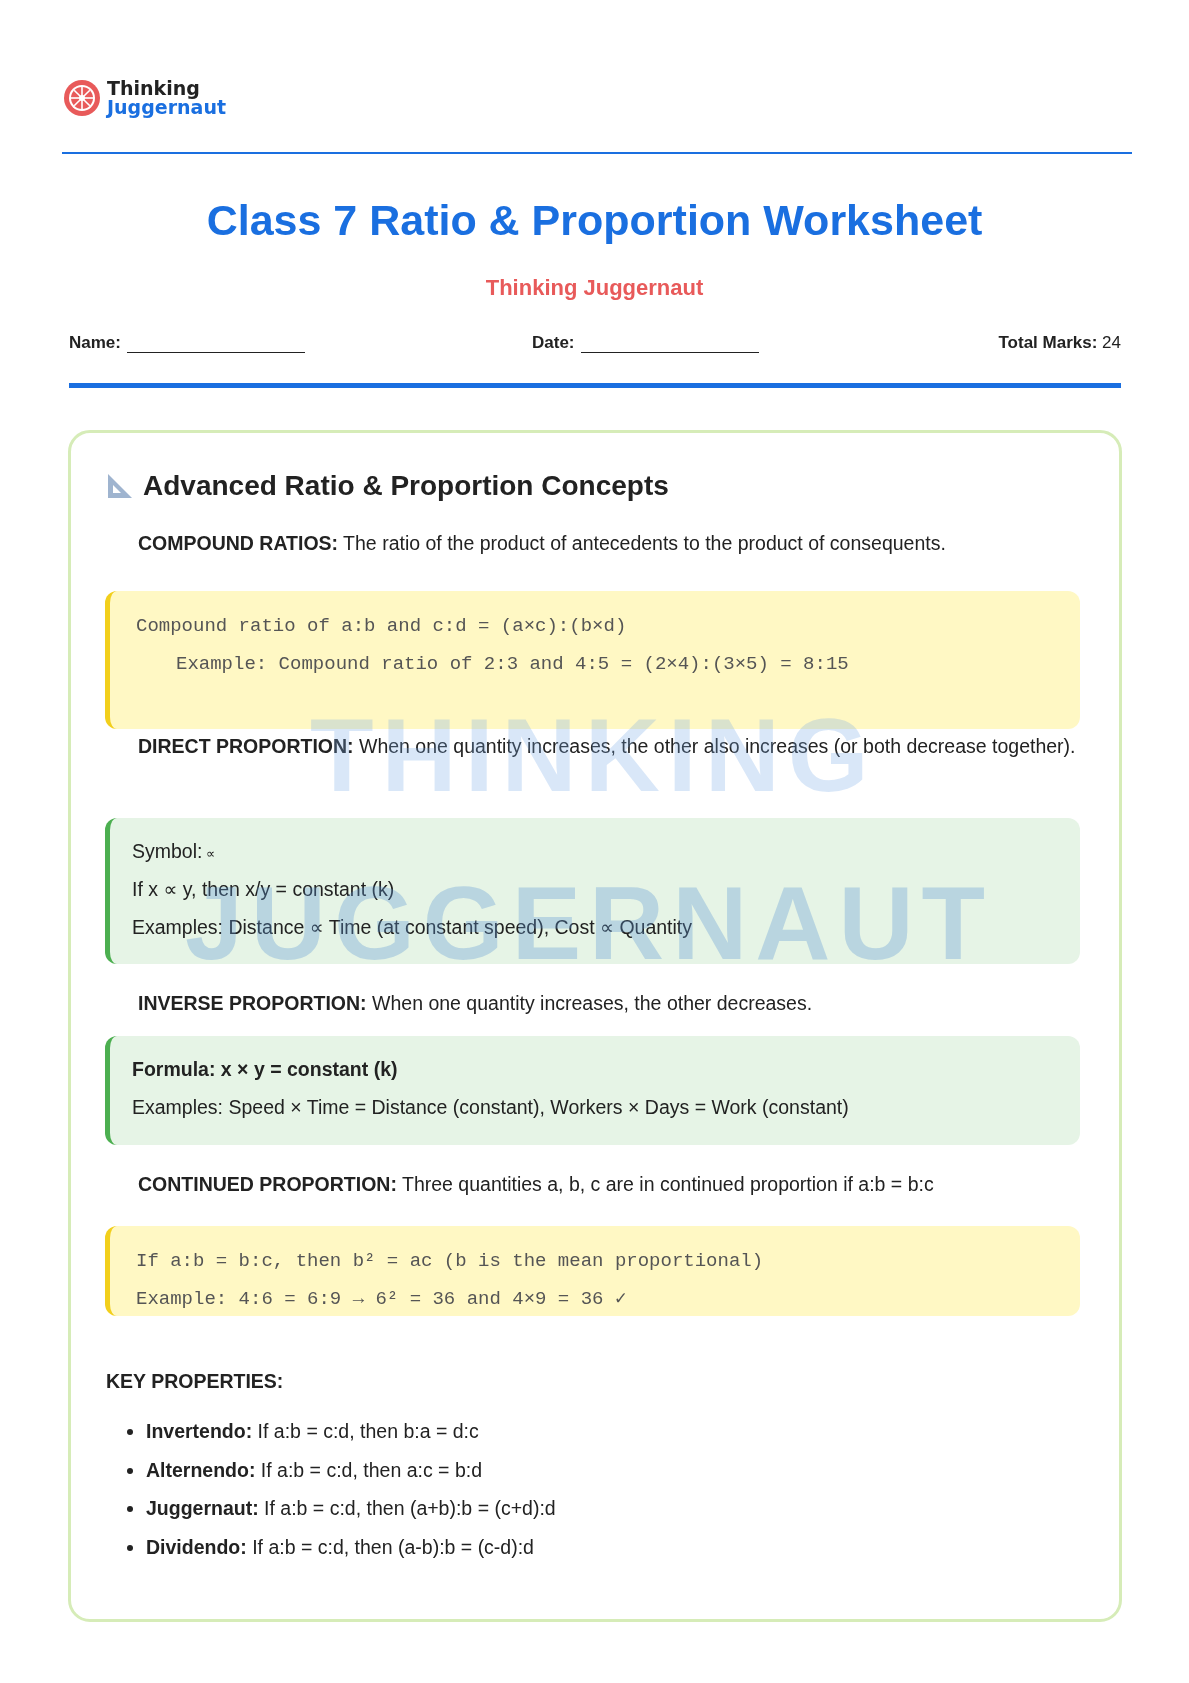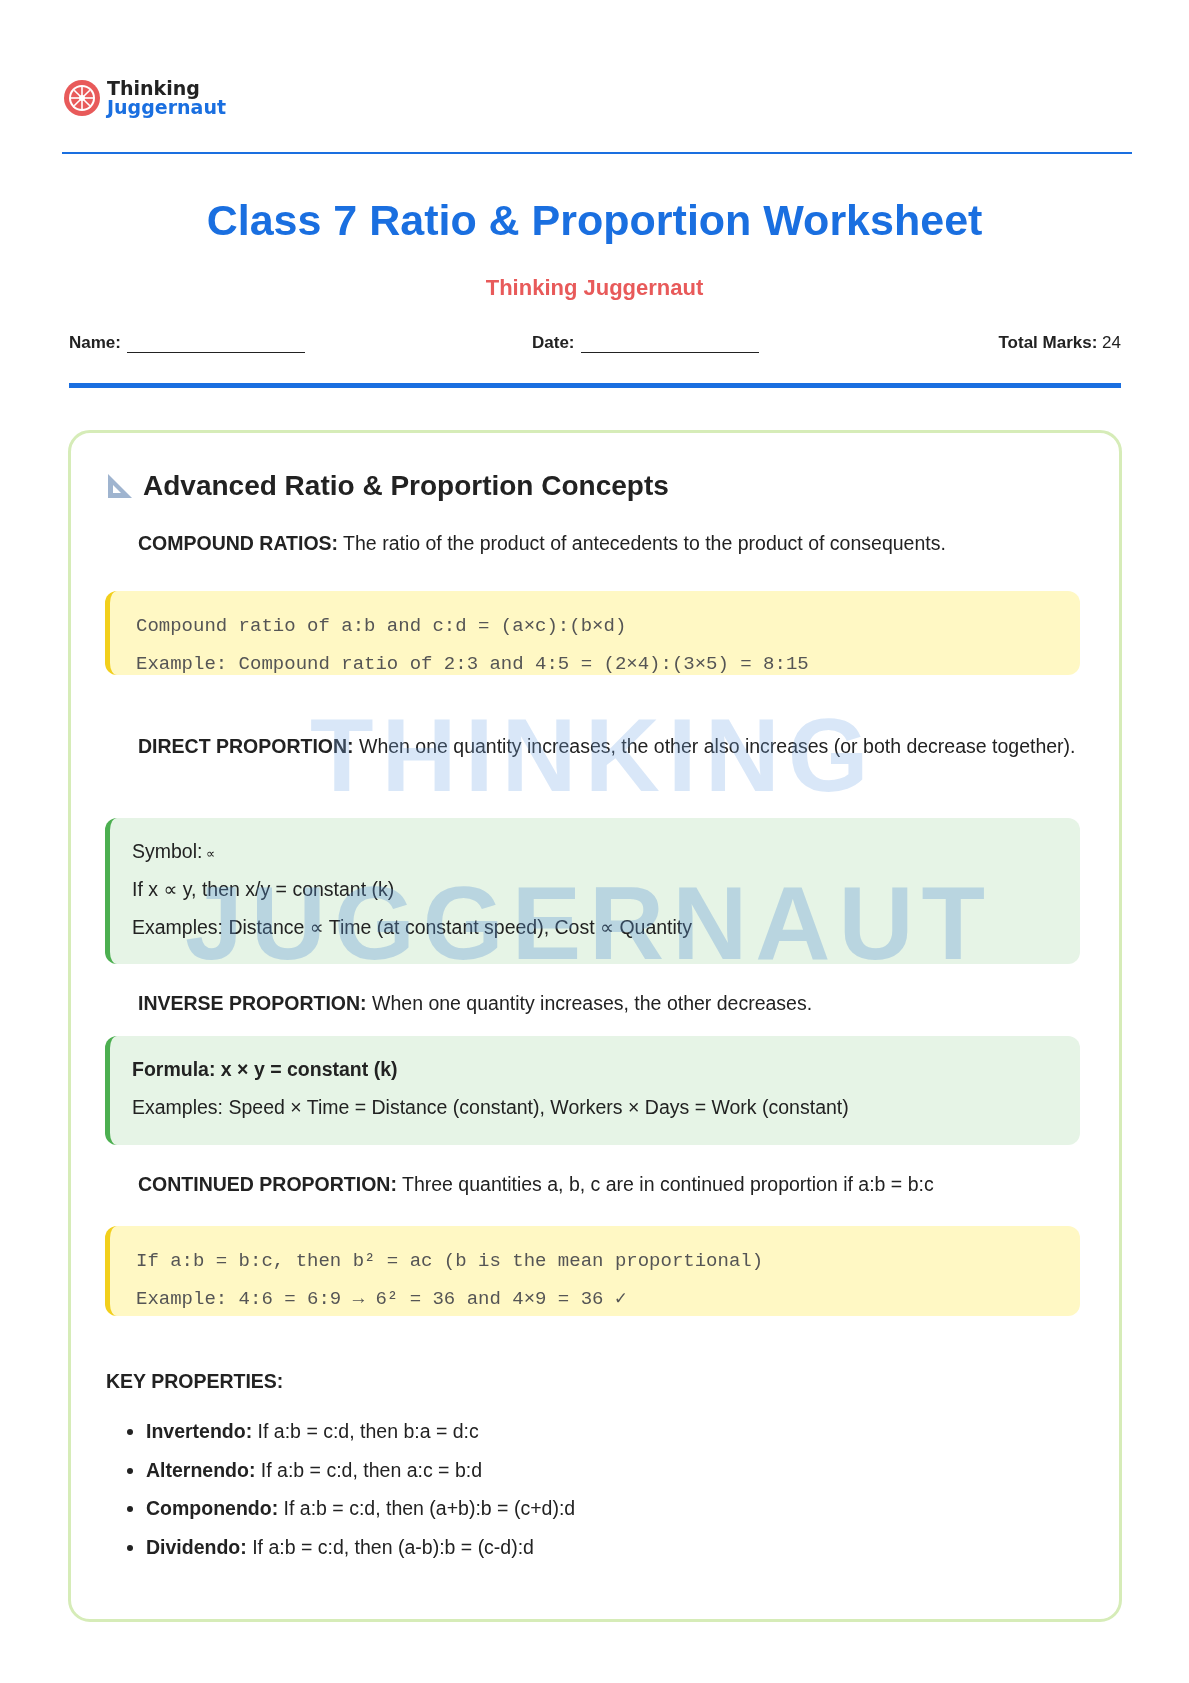--- a/index.html
+++ b/index.html
@@ -100,23 +100,23 @@
   <svg width="28" height="28" viewBox="0 0 28 28">
     <polygon points="2,2 2,26 26,26" fill="#9fb4cf"></polygon>
     <polygon points="7,13 7,21 15,21" fill="#fff"></polygon>
   </svg>
   <span>Advanced Ratio &amp; Proportion Concepts</span>
 </div>
 
 <p class="para" style="top:524px;">
   <b>COMPOUND RATIOS:</b><span> The ratio of the product of antecedents to the product of consequents.</span>
 </p>
-<div class="box yellow" style="top:591px; height:84px;">
+<div class="box yellow" style="top:591px; height:138px;">
   <div class="mono" style="top:16px;">Compound ratio of a:b and c:d = (a×c):(b×d)</div>
-  <div class="mono" style="top:54px;">Example: Compound ratio of 2:3 and 4:5 = (2×4):(3×5) = 8:15</div>
+  <div class="mono" style="top:54px;margin-left:40px;">Example: Compound ratio of 2:3 and 4:5 = (2×4):(3×5) = 8:15</div>
 </div>
 
 <p class="para" style="top:727px;">
   <b>DIRECT PROPORTION:</b><span> When one quantity increases, the other also increases (or both decrease together).</span>
 </p>
 <div class="box green" style="top:818px; height:146px;">
   <div class="gtext" style="top:14px;">
     <b>Symbol:</b><span style="font-size:13px;"> ∝</span>
   </div>
   <div class="gtext" style="top:52px;">If x ∝ y, then x/y = constant (k)</div>
@@ -136,18 +136,18 @@
 </p>
 <div class="box yellow" style="top:1226px; height:90px;">
   <div class="mono" style="top:16px;">If a:b = b:c, then b² = ac (b is the mean proportional)</div>
   <div class="mono" style="top:54px;">Example: 4:6 = 6:9 → 6² = 36 and 4×9 = 36 ✓</div>
 </div>
 
 <p class="para" style="top:1362px; font-weight:bold;">KEY PROPERTIES:</p>
 <ul class="props">
   <li><b>Invertendo:</b><span> If a:b = c:d, then b:a = d:c</span></li>
   <li><b>Alternendo:</b><span> If a:b = c:d, then a:c = b:d</span></li>
-  <li><b>Componendo:</b><span> If a:b = c:d, then (a+b):b = (c+d):d</span></li>
+  <li><b>Juggernaut:</b><span> If a:b = c:d, then (a+b):b = (c+d):d</span></li>
   <li><b>Dividendo:</b><span> If a:b = c:d, then (a-b):b = (c-d):d</span></li>
 </ul>
 
 <div class="watermark wm1">THINKING</div>
 <div class="watermark wm2">JUGGERNAUT</div>
 
 </body></html>

